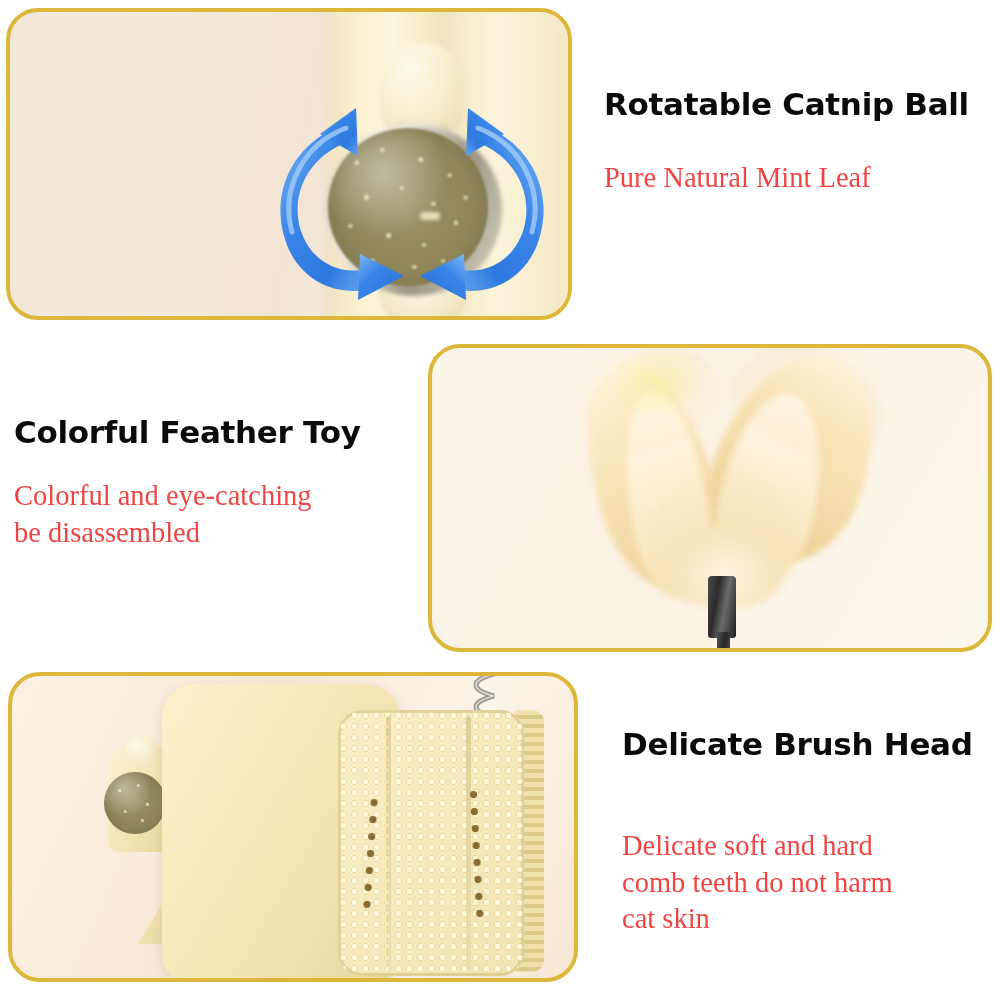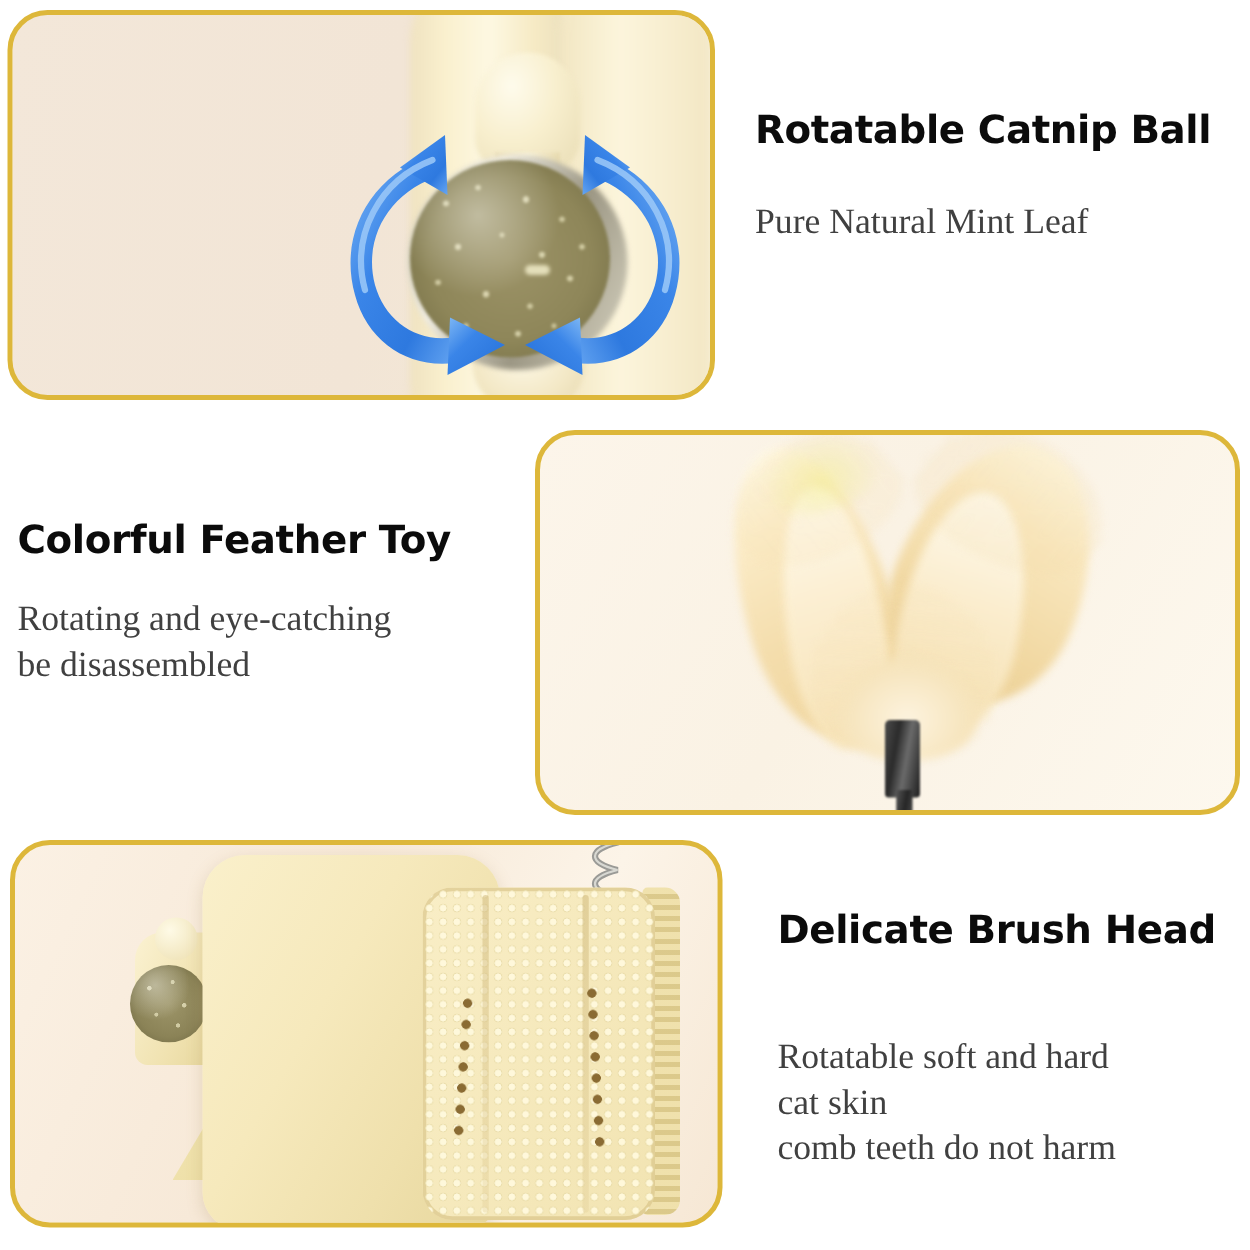--- a/index.html
+++ b/index.html
@@ -28,21 +28,21 @@
     font-size: 31px;
     letter-spacing: -0.3px;
     color: #0b0b0b;
     white-space: nowrap;
   }
   .feature-desc {
     position: absolute;
     font-family: "Liberation Serif", serif;
     font-size: 28.5px;
     line-height: 1.285;
-    color: #404040;
+    color: #ef4444;
   }
 
   
   #panel-ball { left: 6px; top: 8px; width: 566px; height: 312px;
                 background: linear-gradient(100deg,#F3E7D9 0%,#F2E5D6 52%,#F3E7D5 70%,#F7EFD9 100%); }
   #ball-scene { position: absolute; inset: 0; }
 
   
   .body-stick {
     position: absolute; left: 318px; top: -42px; width: 128px; height: 400px;
@@ -309,21 +309,21 @@
 
       <div class="plume" style="left:238px; top:178px; width:112px; height:82px;
                   background: radial-gradient(ellipse at 50% 60%, #FDF3DE 0%, #F6E4BC 62%, rgba(246,228,188,0) 100%);"></div>
       <div class="feather-rod"></div>
       <div class="feather-rod-tip"></div>
     </div>
   </div>
 
   <h2 class="feature-title" style="left:14px; top:414px;">Colorful Feather Toy</h2>
   <div class="feature-desc" style="left:14px; top:478px; width:394px;">
-    <div>Rotating and eye-catching</div>
+    <div>Colorful and eye-catching</div>
     <div>be disassembled</div>
   </div>
 
   <div class="panel" id="panel-brush">
     <div id="brush-scene">
       <div class="fur-streaks"></div>
 
       <svg id="spring-svg" viewBox="0 0 130 156">
         <path d="M96 2 C 72 8, 72 18, 96 24 C 72 30, 72 40, 96 46
                  C 74 52, 74 62, 94 68 C 74 74, 74 84, 92 90
@@ -351,18 +351,18 @@
           <div class="nub-col-sep" style="left:128px;"></div>
           <div class="hole-col" style="left:28px; top:84px; height:120px; transform:rotate(4deg);"></div>
           <div class="hole-col" style="left:134px; top:76px; height:132px; transform:rotate(-3deg);"></div>
         </div>
       </div>
     </div>
   </div>
 
   <h2 class="feature-title" style="left:622px; top:726px;">Delicate Brush Head</h2>
   <div class="feature-desc" style="left:622px; top:828px; width:356px;">
-    <div>Rotatable soft and hard</div>
+    <div>Delicate soft and hard</div>
+    <div>comb teeth do not harm</div>
     <div>cat skin</div>
-    <div>comb teeth do not harm</div>
   </div>
 
 </div>
 
 </body></html>

